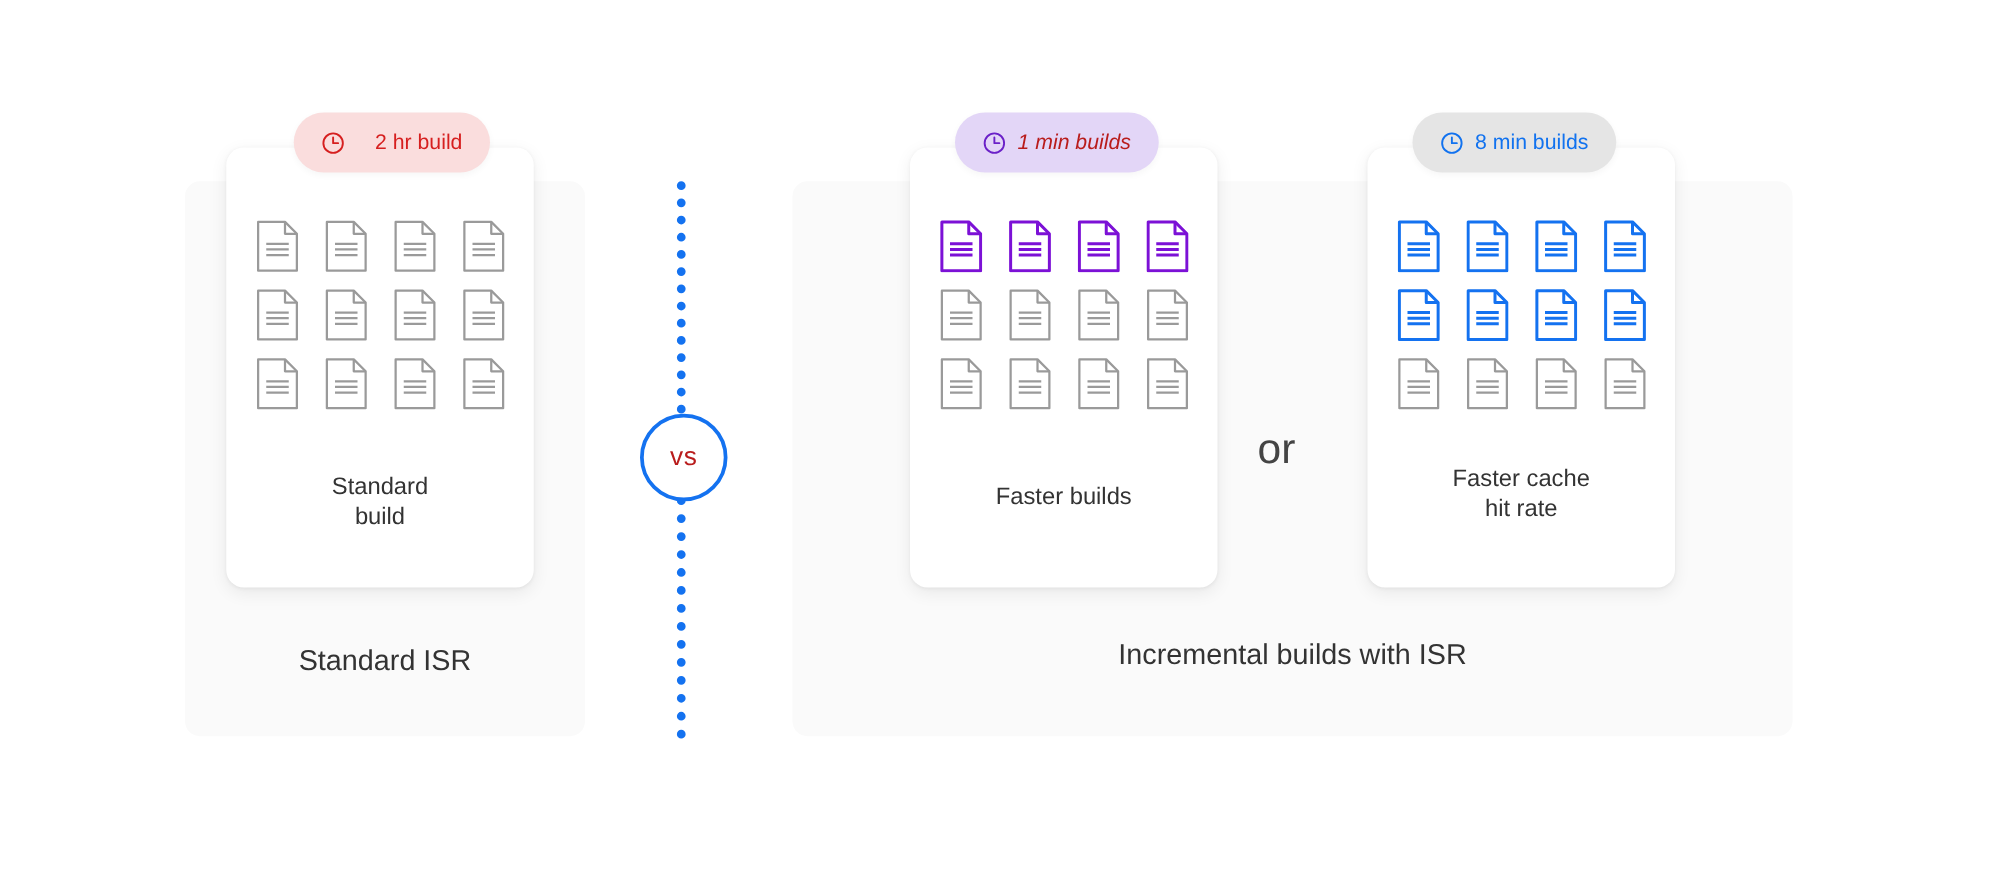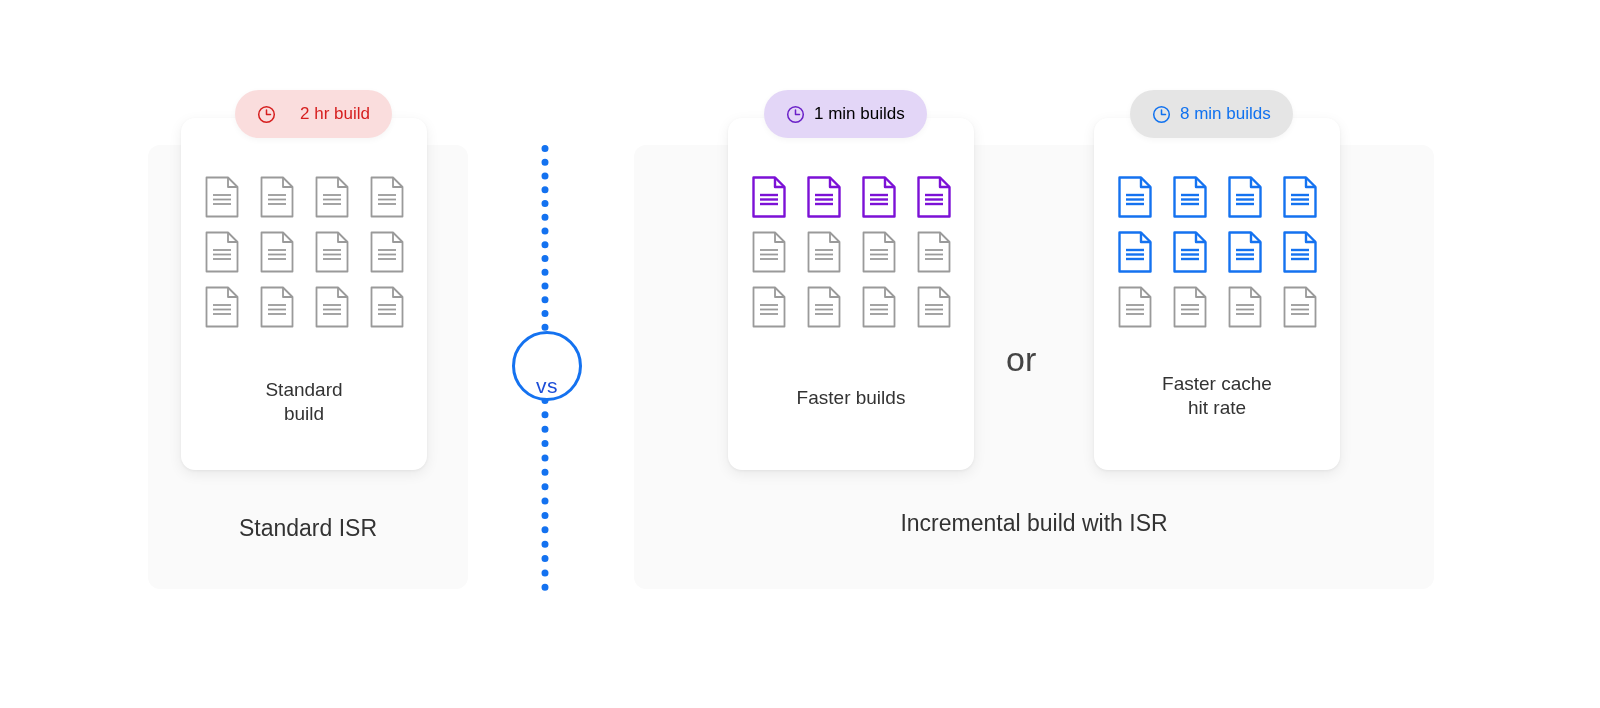--- a/index.html
+++ b/index.html
@@ -89,21 +89,21 @@
     height: 48px;
     padding: 0 22px;
     border-radius: 24px;
     font-size: 17px;
     font-weight: 400;
     white-space: nowrap;
     box-shadow: 0 2px 6px rgba(0,0,0,0.04);
   }
   .badge svg { display: block; }
   #badge-red    { left: 235px;  top: 90px; background: #fadddd; color: #d61f1f; gap: 24px; }
-  #badge-purple { left: 764px;  top: 90px; background: #e3d6f7; color: #000000; }
+  #badge-purple { left: 764px;  top: 90px; background: #e3d6f7; color: #b91c1c; font-style: italic; }
   #badge-blue   { left: 1130px; top: 90px; background: #e5e5e5; color: #1172ef; }
 
   
   #divider {
     position: absolute;
     left: 544px;
     top: 145px;
     width: 2px;
     height: 446px;
   }
@@ -120,25 +120,25 @@
   #vs-circle {
     position: absolute;
     left: 512px;
     top: 331px;
     width: 64px;
     height: 64px;
     border-radius: 50%;
     border: 3px solid #1472f0;
     background: #ffffff;
     display: flex;
-    align-items: flex-end;
+    align-items: center;
     justify-content: center;
     font-size: 21px;
     font-weight: 500;
-    color: #1d4ed8;
+    color: #b91c1c;
     letter-spacing: 0.5px;
   }
 
   
   #or-text {
     position: absolute;
     left: 1006px;
     top: 340px;
     font-size: 34px;
     color: #444444;
@@ -560,15 +560,15 @@
     <div class="dot-line" id="dot-top"></div>
     <div class="dot-line" id="dot-bottom"></div>
   </div>
   <div id="vs-circle">
     <span>vs</span>
   </div>
 
   <div id="or-text">or</div>
 
   <div class="panel-footer" id="footer-left">Standard ISR</div>
-  <div class="panel-footer" id="footer-right">Incremental build with ISR</div>
+  <div class="panel-footer" id="footer-right">Incremental builds with ISR</div>
 
 </div>
 
 </body></html>

